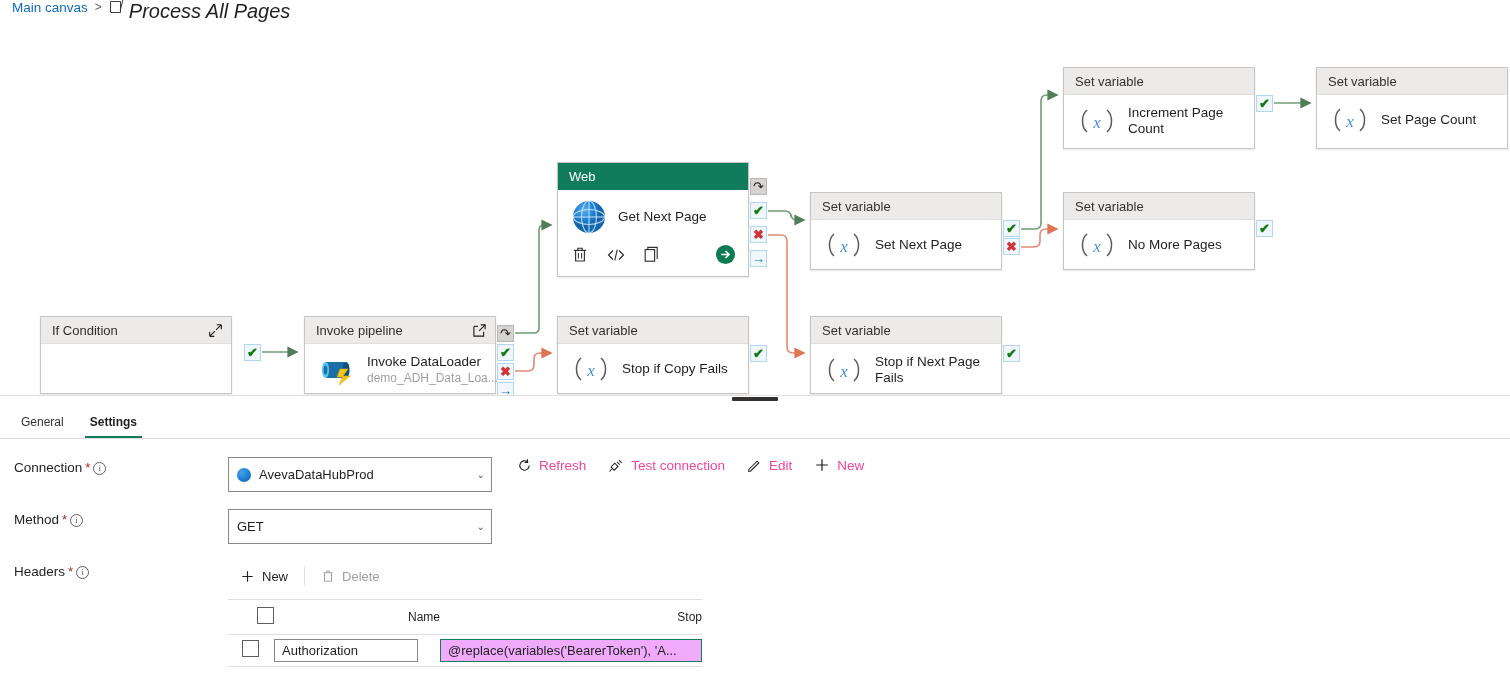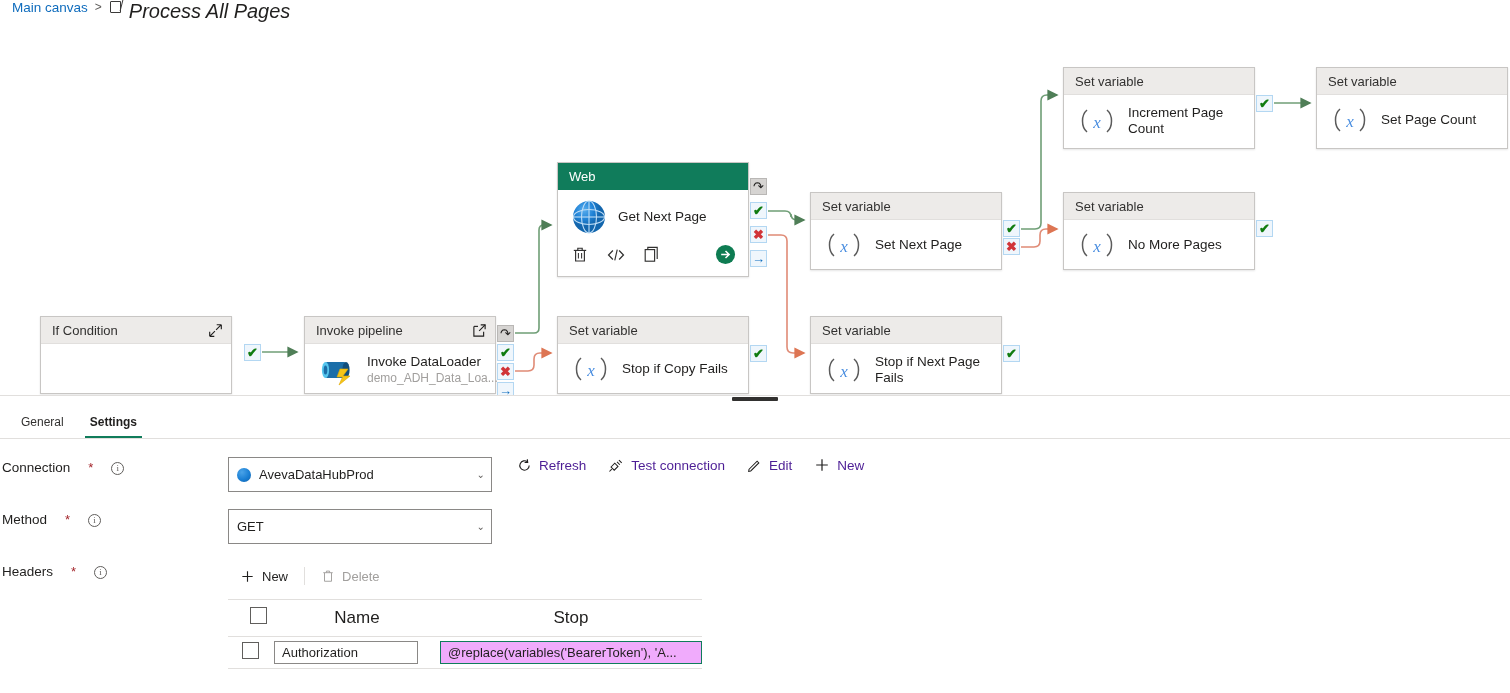--- a/index.html
+++ b/index.html
@@ -176,25 +176,25 @@
     position: absolute;
     left: 4px; right: 4px; bottom: 0;
     height: 2.5px;
     background: #107c5b;
   }
 
   #form { padding: 18px 0 0 0; position: relative; }
   .row { display: flex; align-items: flex-start; margin-bottom: 17px; }
   .row-label {
     width: 228px;
-    padding-left: 2px;
+    padding-left: 14px;
     font-size: 13.5px;
     color: #201f1e;
     line-height: 22px;
-    display: flex; align-items: center; gap: 18px;
+    display: flex; align-items: center; gap: 3px;
   }
   .req { color: #a4262c; font-size: 13px; }
   .info-icon {
     width: 13px; height: 13px;
     border: 1px solid #605e5c;
     border-radius: 50%;
     font-size: 9px;
     line-height: 11px;
     text-align: center;
     color: #605e5c;
@@ -221,21 +221,21 @@
   .field .val { flex: 1; white-space: nowrap; overflow: hidden; }
   .chev { color: #605e5c; font-size: 10px; margin-left: 6px; }
   .field .dot-globe {
     width: 14px; height: 14px; border-radius: 50%;
     margin-right: 8px; flex: 0 0 14px;
   }
 
   .cmdbar { display: flex; align-items: center; gap: 22px; margin-left: 25px; }
   .cmd {
     display: flex; align-items: center; gap: 7px;
-    font-size: 13.5px; color: #4c1d95;
+    font-size: 13.5px; color: #ec4899;
     cursor: pointer;
   }
   .cmd svg { display: block; }
 
   
   .hdr-toolbar {
     display: flex; align-items: center;
     gap: 0px;
     height: 30px;
     margin-bottom: 8px;
@@ -244,23 +244,23 @@
     display: flex; align-items: center; gap: 7px;
     font-size: 13px; color: #201f1e;
     padding: 0 12px; height: 26px;
     cursor: pointer;
   }
   .hdr-btn.disabled { color: #a19f9d; }
   .vsep { width: 1px; height: 18px; background: #e1dfdd; margin: 0 4px; }
 
   table.hdr-table { border-collapse: collapse; width: 474px; }
   table.hdr-table th {
-    text-align: center;
+    text-align: right;
     font-weight: normal;
-    font-size: 17px;
+    font-size: 12px;
     color: #201f1e;
     padding: 7px 0 7px 0;
     border-bottom: 1px solid #e1dfdd;
     border-top: 1px solid #e1dfdd;
   }
   table.hdr-table td {
     padding: 4px 0;
     border-bottom: 1px solid #e1dfdd;
   }
   .cb {

